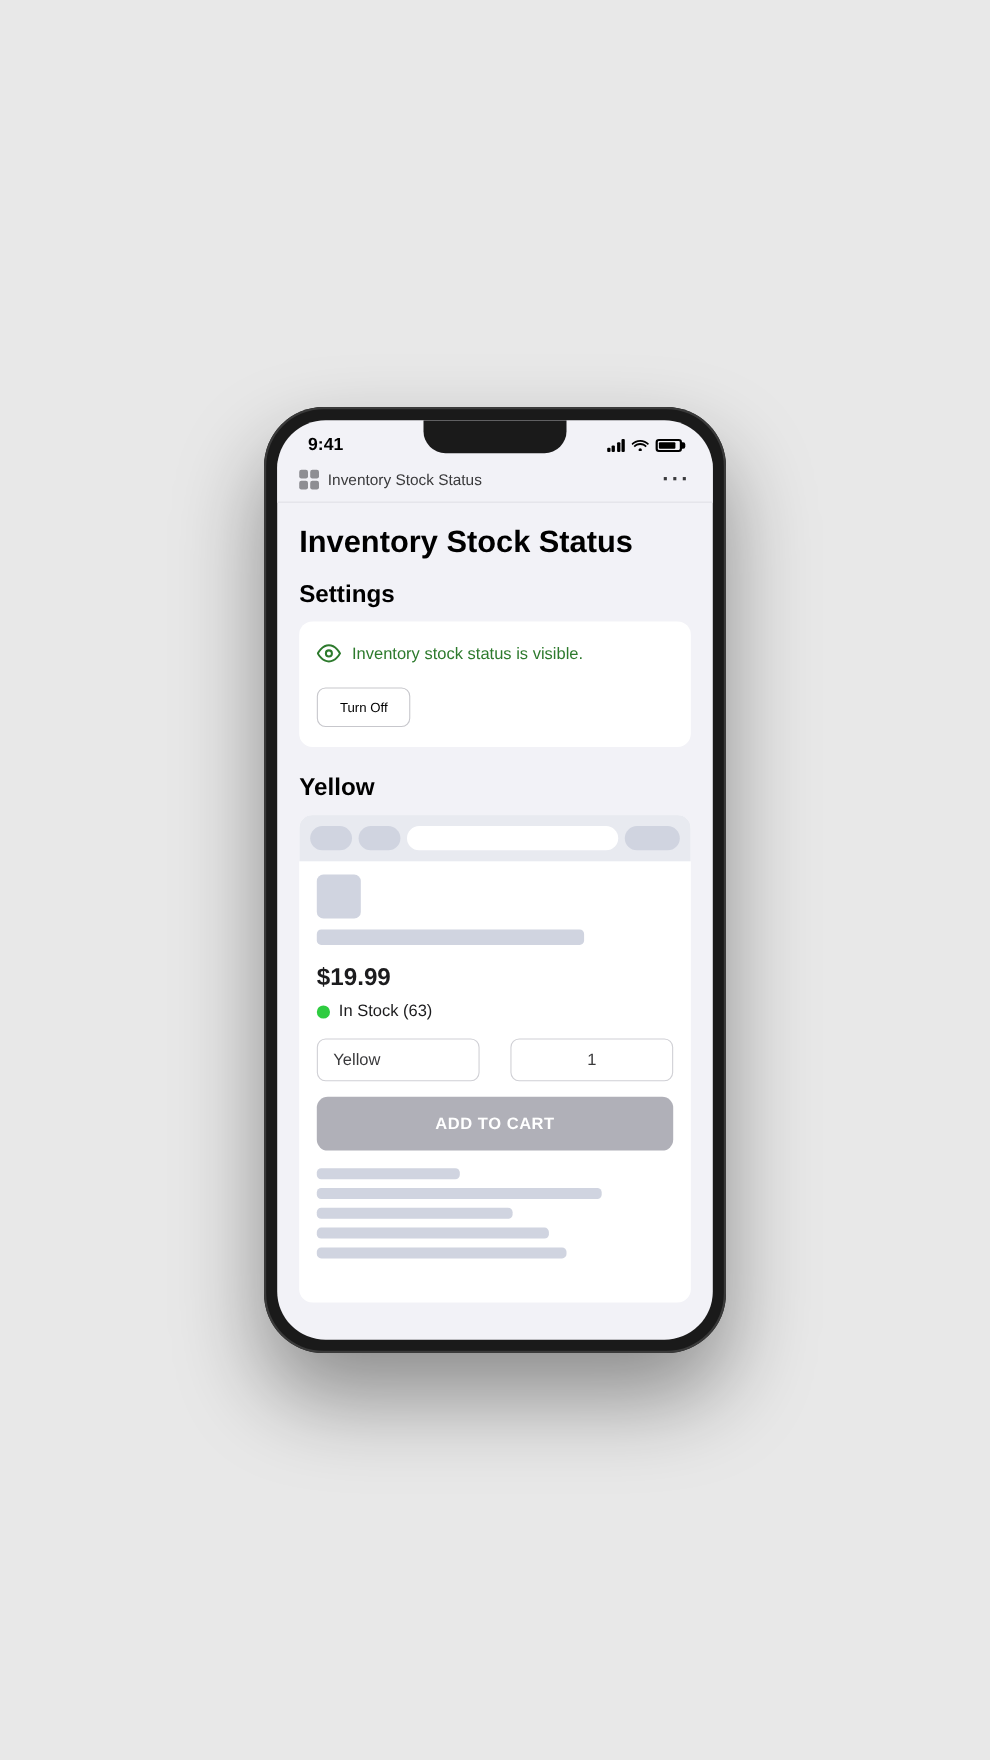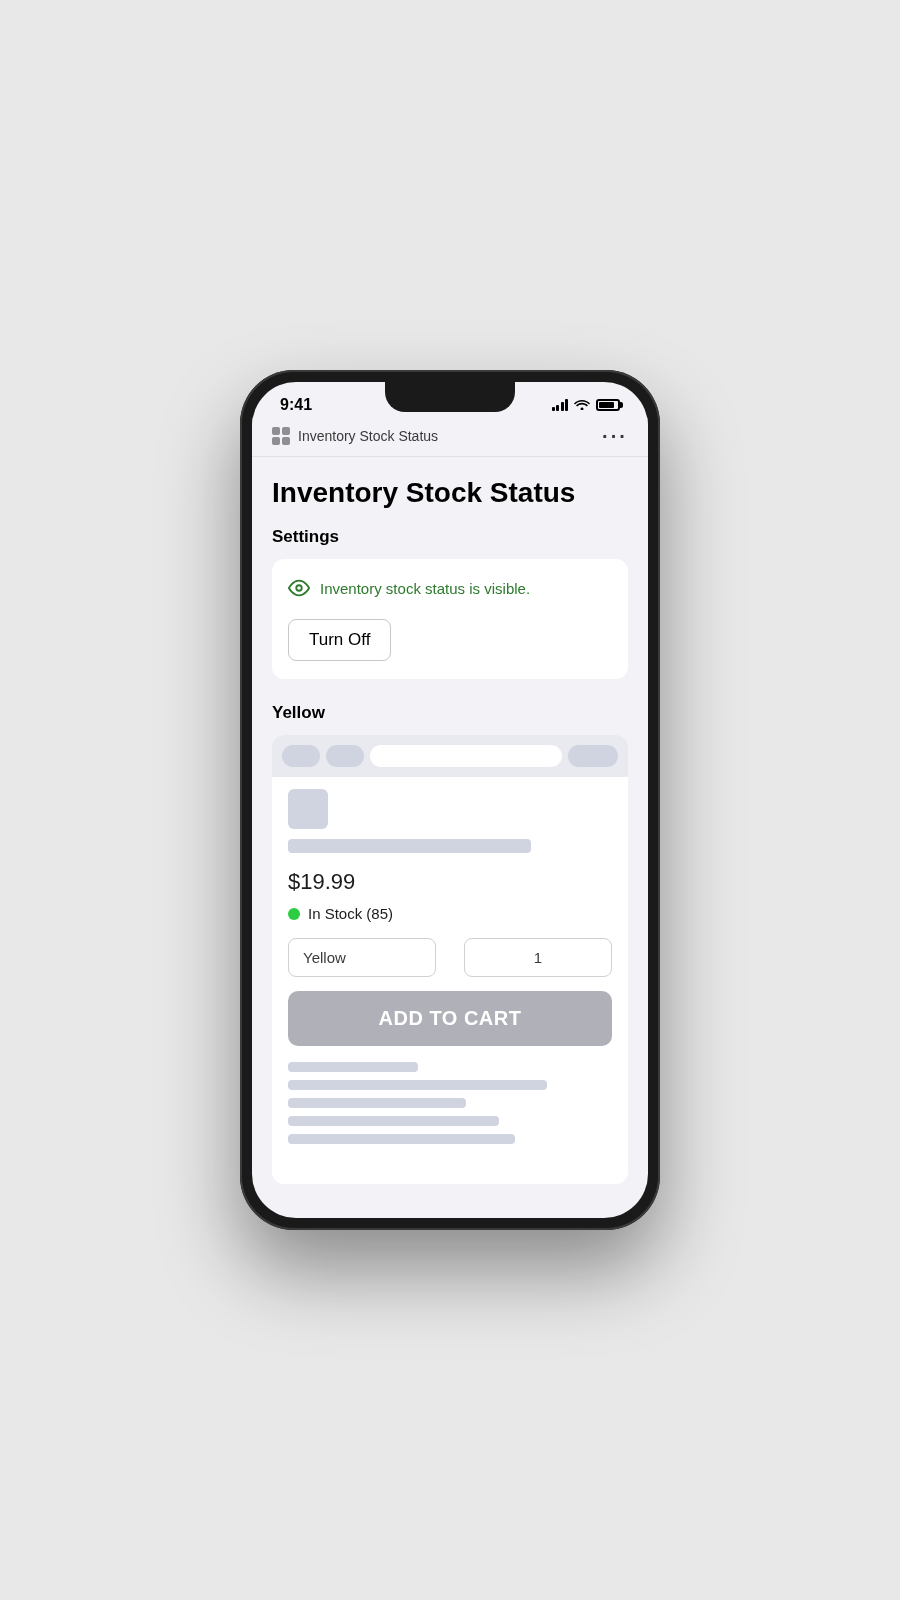--- a/index.html
+++ b/index.html
@@ -167,21 +167,21 @@
     }
 
     .page-title {
       font-size: 28px;
       font-weight: 700;
       color: #000;
       margin-bottom: 18px;
     }
 
     .section-title {
-      font-size: 17px;
+      font-size: 22px;
       font-weight: 700;
       color: #000;
       margin-bottom: 12px;
     }
 
     
     .settings-card {
       background: #fff;
       border-radius: 12px;
       padding: 18px 16px;
@@ -206,21 +206,21 @@
       font-size: 15px;
       color: #2d7a2d;
       font-weight: 500;
     }
 
     .turn-off-btn {
       border: 1.5px solid #c7c7cc;
       background: #fff;
       border-radius: 8px;
       padding: 10px 20px;
-      font-size: 17px;
+      font-size: 12px;
       font-weight: 500;
       color: #000;
       cursor: pointer;
       display: inline-block;
     }
 
     
     .preview-section {
       margin-bottom: 16px;
     }
@@ -278,21 +278,21 @@
     .product-title-bar {
       height: 14px;
       background: #d0d4e0;
       border-radius: 4px;
       width: 75%;
       margin-bottom: 16px;
     }
 
     .product-price {
       font-size: 22px;
-      font-weight: 400;
+      font-weight: 700;
       color: #1c1c1e;
       margin-bottom: 10px;
     }
 
     .in-stock-row {
       display: flex;
       align-items: center;
       gap: 8px;
       margin-bottom: 16px;
     }
@@ -337,21 +337,21 @@
       background: #fff;
       text-align: center;
     }
 
     .add-to-cart-btn {
       width: 100%;
       background: #b0b0b8;
       border: none;
       border-radius: 10px;
       padding: 16px;
-      font-size: 20px;
+      font-size: 15px;
       font-weight: 600;
       color: #fff;
       letter-spacing: 0.5px;
       text-transform: uppercase;
       cursor: pointer;
       margin-bottom: 16px;
     }
 
     
     .desc-lines {
@@ -443,21 +443,21 @@
           </div>
 
           <div class="preview-product-area">
             <div class="product-image-placeholder"></div>
             <div class="product-title-bar"></div>
 
             <div class="product-price">$19.99</div>
 
             <div class="in-stock-row">
               <div class="stock-dot"></div>
-              <span class="in-stock-text">In Stock (85)</span>
+              <span class="in-stock-text">In Stock (63)</span>
             </div>
 
             <div class="variant-row">
               <div class="variant-selector">
                 <span>Yellow</span>
               </div>
               <div class="quantity-selector">
                 <span>1</span>
               </div>
             </div>

